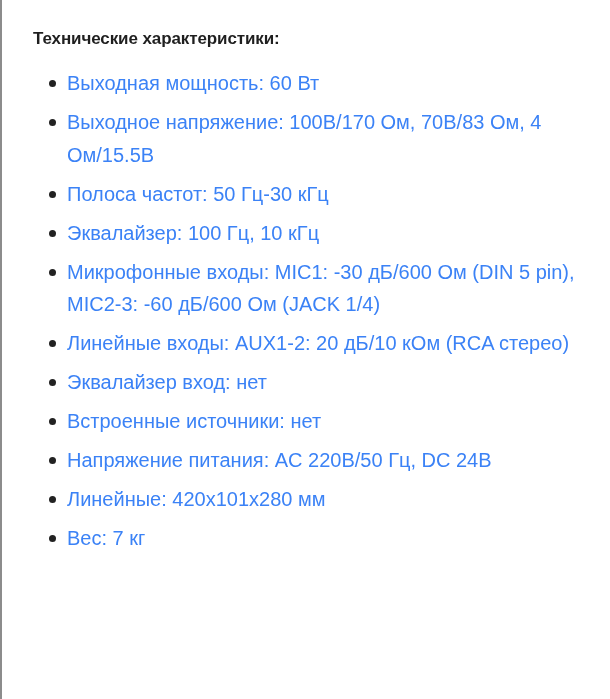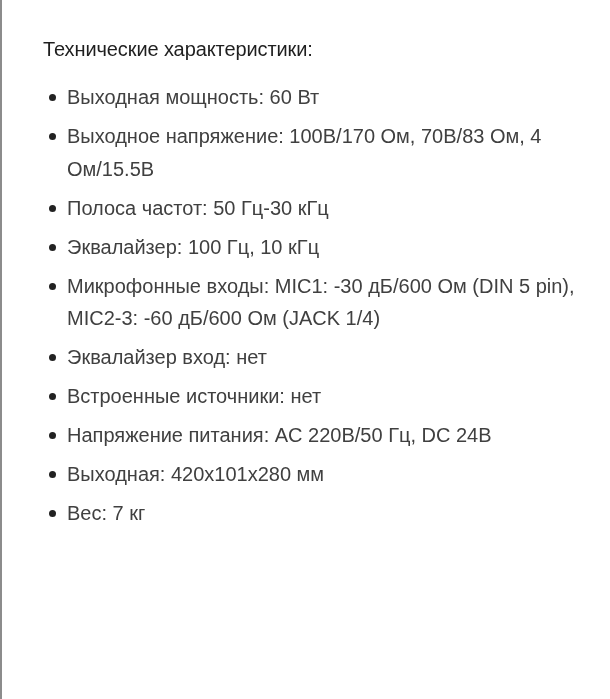--- a/index.html
+++ b/index.html
@@ -23,40 +23,40 @@
       height: 699px;
       background: #8c8c8c;
     }
     .content {
       position: absolute;
       left: 27px;
       top: 17px;
       width: 565px;
     }
     .title {
-      font-weight: normal;
-      font-size: 20px;
+      font-weight: bold;
+      font-size: 17px;
       line-height: 32px;
-      margin: 16px;
+      margin: 6px;
       letter-spacing: -0.1px;
       color: #1f1f1f;
     }
     .spec-list {
       list-style: none;
       margin: 12px 0 0 0;
       padding: 0;
     }
     .spec-item {
       position: relative;
       padding-left: 40px;
       font-size: 20px;
       line-height: 32.5px;
       margin-bottom: 6.5px;
       width: 522px;
-      color: #404040;
+      color: #3b82f6;
     }
     .bullet {
       position: absolute;
       left: 22px;
       top: 13px;
       width: 7px;
       height: 7px;
       border-radius: 50%;
       background: #222222;
     }
@@ -85,32 +85,36 @@
     <li class="spec-item">
       <span class="bullet"></span>
       <span>Эквалайзер: 100 Гц, 10 кГц</span>
     </li>
     <li class="spec-item">
       <span class="bullet"></span>
       <span>Микрофонные входы: MIC1: -30 дБ/600 Ом (DIN 5 pin), MIC2-3: -60 дБ/600 Ом (JACK 1/4)</span>
     </li>
     <li class="spec-item">
       <span class="bullet"></span>
+      <span>Линейные входы: AUX1-2: 20 дБ/10 кОм (RCA стерео)</span>
+    </li>
+    <li class="spec-item">
+      <span class="bullet"></span>
       <span>Эквалайзер вход: нет</span>
     </li>
     <li class="spec-item">
       <span class="bullet"></span>
       <span>Встроенные источники: нет</span>
     </li>
     <li class="spec-item">
       <span class="bullet"></span>
       <span>Напряжение питания: AC 220В/50 Гц, DC 24В</span>
     </li>
     <li class="spec-item">
       <span class="bullet"></span>
-      <span>Выходная: 420x101x280 мм</span>
+      <span>Линейные: 420x101x280 мм</span>
     </li>
     <li class="spec-item">
       <span class="bullet"></span>
       <span>Вес: 7 кг</span>
     </li>
   </ul>
 </div>
 
 </body></html>

